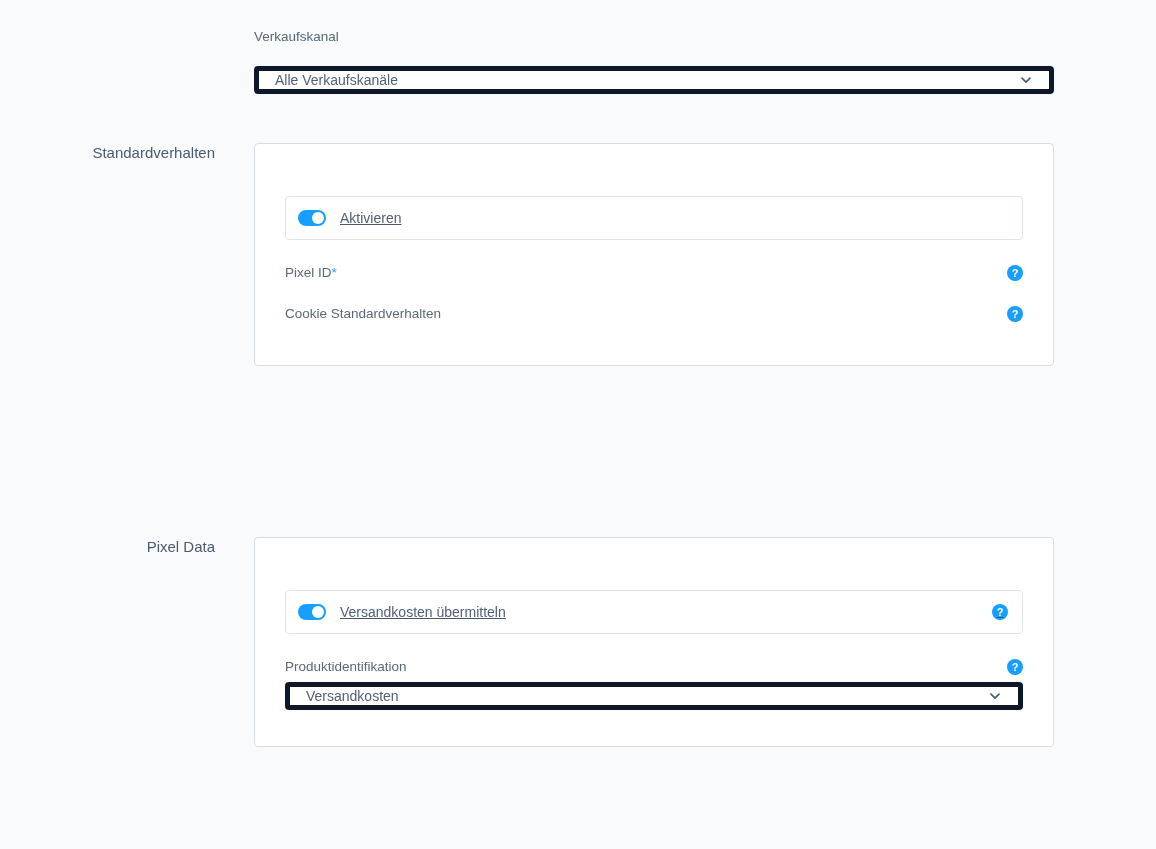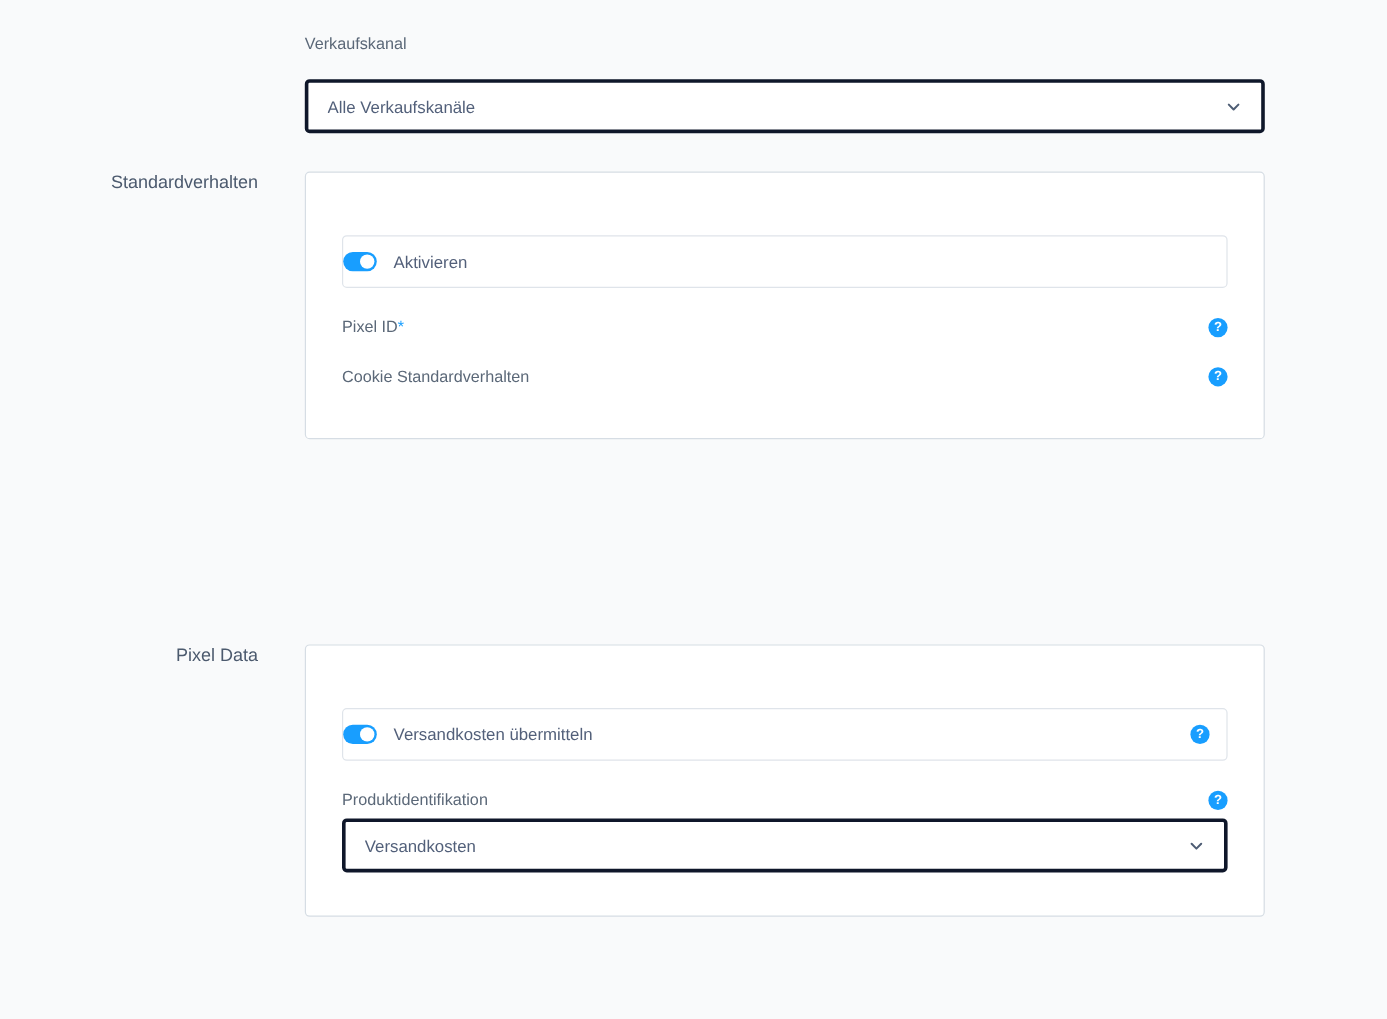--- a/index.html
+++ b/index.html
@@ -54,23 +54,23 @@
     margin-bottom: 21px;
     display: block;
   }
   .req-star {
     color: #189eff;
     font-size: 13.5px;
   }
 
   .select, .input {
     width: 100%;
-    height: 45px;
+    height: 28px;
     background: #ffffff;
-    border: 3px solid #0f172a;
+    border: 5px solid #0f172a;
     border-radius: 4px;
     display: flex;
     align-items: center;
     padding: 0 16px;
     font-size: 14px;
     color: #52607a;
     position: relative;
   }
   .select .sel-value, .input .inp-value {
     flex: 1;
@@ -97,22 +97,23 @@
     padding: 52px 30px 36px 30px;
   }
 
   
   .toggle-box {
     border: 1px solid #dfe4ea;
     border-radius: 4px;
     height: 44px;
     display: flex;
     align-items: center;
-    padding: 0 14px 0 0;
+    padding: 0 14px 0 12px;
     background: #fff;
+    text-decoration: underline;
   }
   .switch {
     width: 28px;
     height: 16px;
     border-radius: 8px;
     background: #189eff;
     position: relative;
     flex: 0 0 28px;
     margin-right: 14px;
   }

